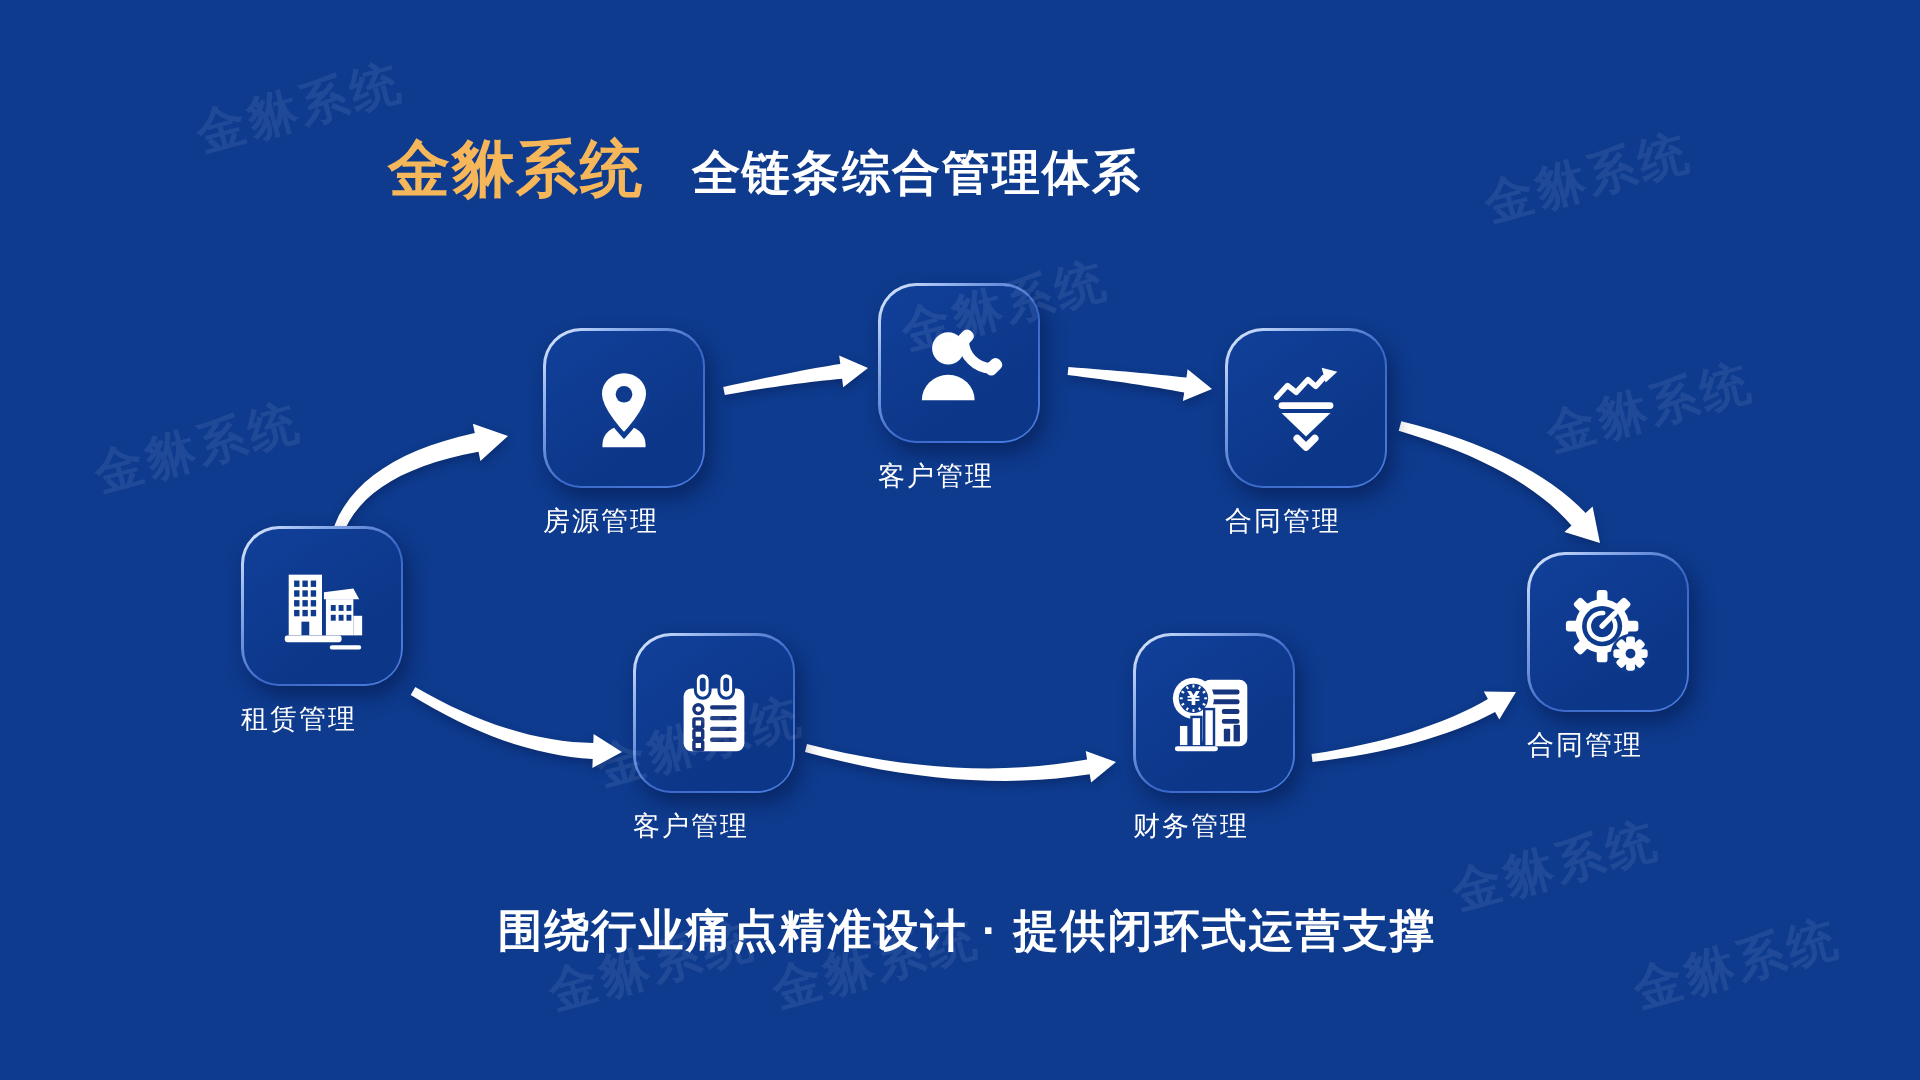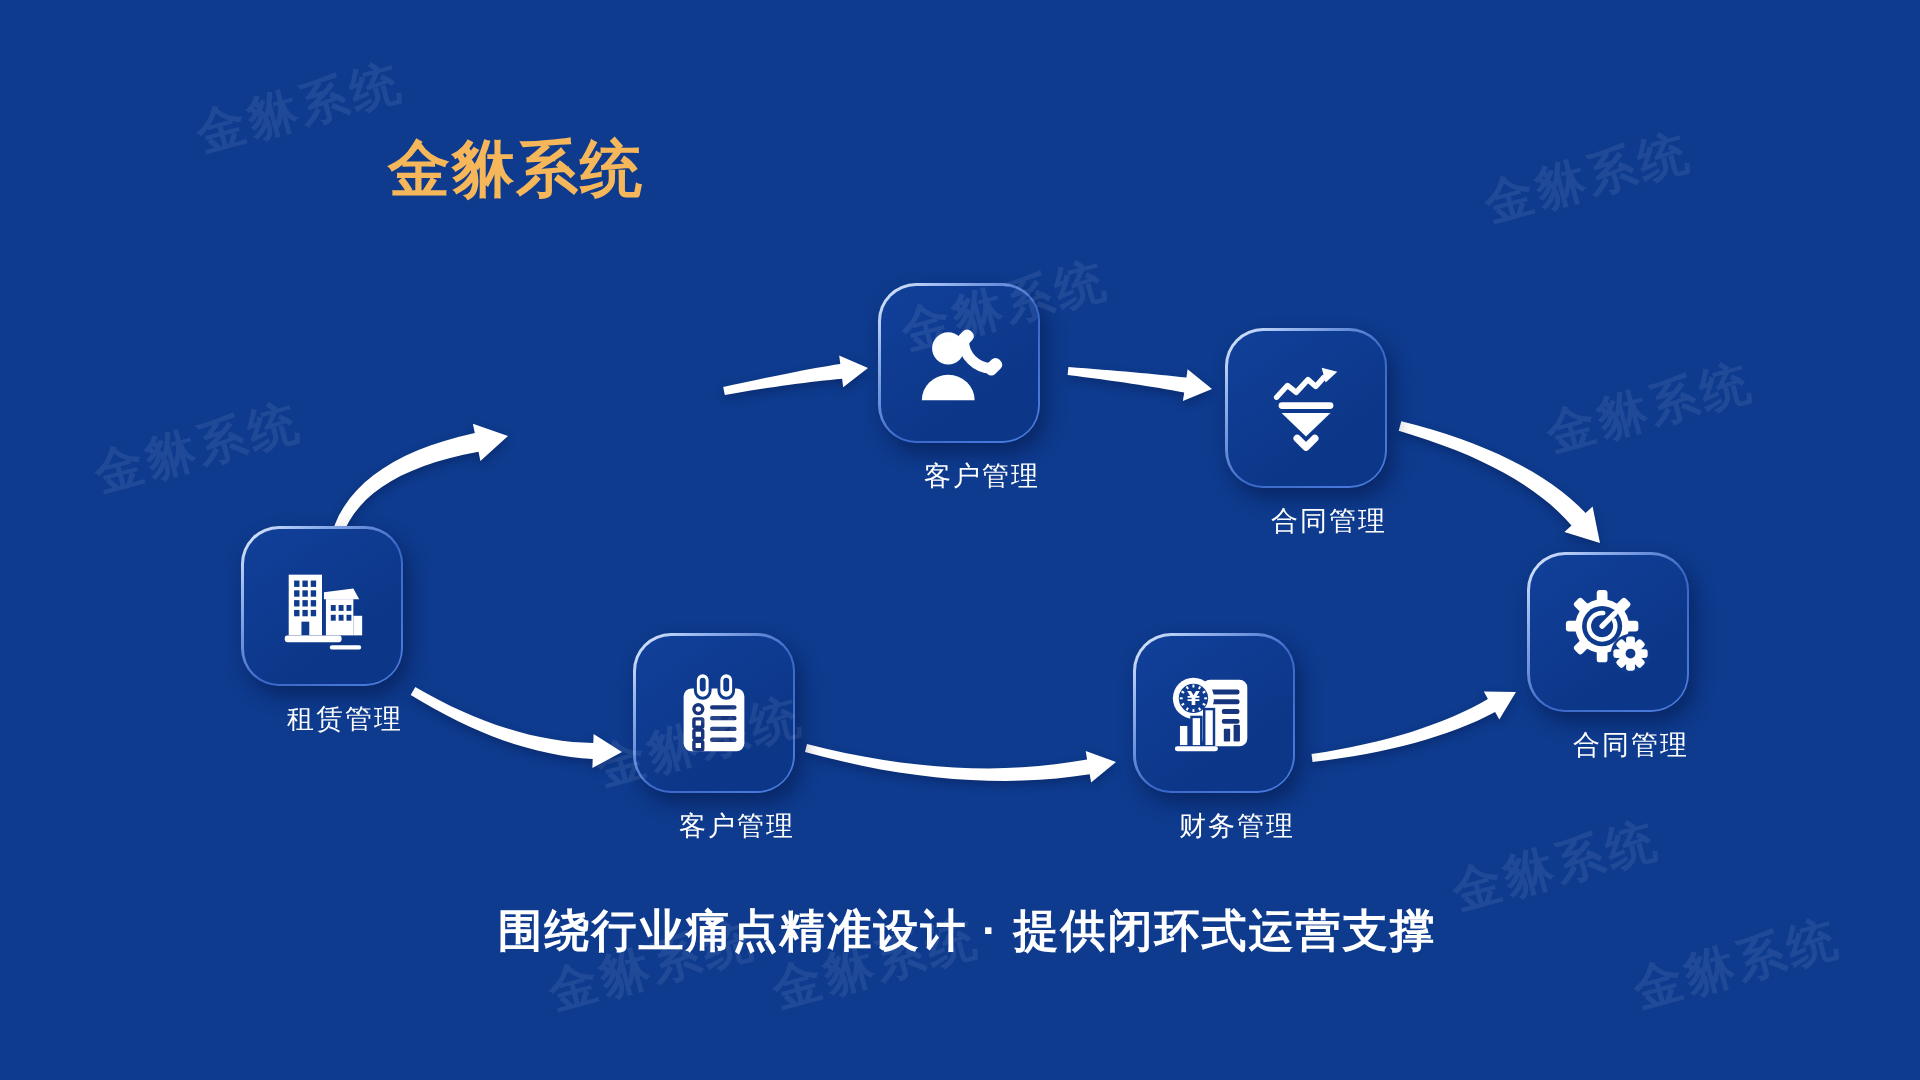--- a/index.html
+++ b/index.html
@@ -16,21 +16,21 @@
   
   .wm{
     position:absolute;z-index:5;pointer-events:none;
     font-size:49px;font-weight:800;letter-spacing:4px;white-space:nowrap;
     color:rgba(225,236,255,0.09);
     transform:translate(-50%,-50%) rotate(-15deg);
   }
   
   #arrows{position:absolute;left:0;top:0;z-index:2;filter:drop-shadow(0 4px 5px rgba(3,15,55,0.35));}
   
-  .node{position:absolute;width:162px;display:flex;flex-direction:column;align-items:flex-end;z-index:3;}
+  .node{position:absolute;width:162px;display:flex;flex-direction:column;align-items:flex-start;z-index:3;}
   .node-box{
     width:162px;height:160px;border-radius:38px;padding:2.5px;box-sizing:border-box;
     background:linear-gradient(135deg,#e8f0ff 0%,#9ab9ef 20%,#3a67c8 55%,#4d7fe0 100%);
     box-shadow:6px 10px 20px rgba(3,14,50,0.45);
   }
   .node-box-inner{
     width:100%;height:100%;border-radius:35px;
     background:linear-gradient(145deg,#11409a 0%,#0c3687 75%);
     display:flex;align-items:center;justify-content:center;
   }
@@ -42,20 +42,21 @@
     font-size:45px;font-weight:800;color:#ffffff;letter-spacing:2px;white-space:nowrap;
   }
 </style>
 </head>
 <body>
 
 <div class="stage">
 
   <div class="header">
     <div class="brand">金貅系统</div>
+    <div class="subtitle">全链条综合管理体系</div>
   </div>
 
   <svg id="arrows" width="1920" height="1080" viewBox="0 0 1920 1080">
       <path d="M338.9,547.0L341.5,538.0L344.9,529.5L349.0,521.4L354.0,513.7L359.8,506.4L366.3,499.6L373.7,493.1L381.9,487.0L391.0,481.2L400.9,475.8L411.7,470.9L423.3,466.2L435.8,462.0L449.2,458.2L463.4,454.7L478.5,451.7L480.4,461.0L508.0,436.0L472.9,423.7L474.8,433.0L459.1,436.8L444.3,441.0L430.3,445.6L417.2,450.6L404.9,456.1L393.5,462.1L383.0,468.4L373.4,475.2L364.6,482.5L356.8,490.2L349.9,498.3L343.8,506.9L338.7,515.8L334.6,525.2L331.4,534.9L329.1,545.0Z" fill="#ffffff"></path>
       <path d="M724.8,394.9L733.6,393.4L742.2,392.0L750.6,390.6L758.8,389.3L766.9,388.1L774.7,386.9L782.3,385.8L789.8,384.7L797.0,383.8L804.0,382.9L810.9,382.0L817.5,381.2L824.0,380.5L830.2,379.9L836.3,379.3L842.1,378.7L843.2,387.2L868.0,368.0L839.2,355.4L840.3,363.9L834.4,364.8L828.3,365.9L822.0,367.0L815.6,368.1L808.9,369.3L802.1,370.6L795.1,372.0L787.8,373.4L780.4,374.9L772.8,376.4L765.0,378.0L757.1,379.7L748.9,381.5L740.5,383.3L732.0,385.1L723.2,387.1Z" fill="#ffffff"></path>
       <path d="M1067.6,375.0L1076.2,376.1L1084.7,377.2L1093.0,378.3L1101.1,379.3L1109.0,380.4L1116.7,381.5L1124.3,382.6L1131.6,383.7L1138.8,384.8L1145.9,385.9L1152.7,387.0L1159.4,388.1L1165.8,389.2L1172.1,390.3L1178.3,391.4L1184.2,392.4L1182.9,400.9L1212.0,389.0L1187.6,369.2L1186.4,377.6L1180.3,376.9L1174.1,376.3L1167.7,375.6L1161.1,374.9L1154.3,374.3L1147.4,373.6L1140.3,373.0L1133.0,372.3L1125.5,371.6L1117.9,371.0L1110.1,370.3L1102.1,369.7L1093.9,369.0L1085.6,368.3L1077.1,367.7L1068.4,367.0Z" fill="#ffffff"></path>
       <path d="M1398.7,430.8L1413.9,435.4L1428.4,440.2L1442.4,445.2L1455.9,450.3L1468.7,455.6L1481.0,461.2L1492.7,466.9L1503.8,472.7L1514.3,478.8L1524.2,485.0L1533.6,491.4L1542.3,497.9L1550.5,504.6L1558.1,511.5L1565.1,518.5L1571.5,525.6L1564.4,532.0L1600.0,543.0L1592.6,506.5L1585.6,512.9L1578.1,505.4L1570.0,498.2L1561.4,491.2L1552.3,484.5L1542.6,478.0L1532.5,471.7L1521.7,465.7L1510.5,459.9L1498.7,454.3L1486.4,448.9L1473.6,443.8L1460.2,438.8L1446.3,434.1L1431.8,429.6L1416.8,425.3L1401.3,421.2Z" fill="#ffffff"></path>
       <path d="M410.7,694.9L422.5,702.0L434.3,708.8L446.0,715.1L457.6,721.0L469.2,726.5L480.7,731.5L492.1,736.2L503.5,740.4L514.9,744.2L526.2,747.6L537.4,750.6L548.6,753.1L559.7,755.2L570.8,756.9L581.8,758.2L592.7,759.0L592.4,768.0L622.0,752.0L593.6,734.0L593.3,743.0L582.9,742.6L572.5,741.9L561.9,740.7L551.2,739.1L540.4,737.1L529.5,734.7L518.6,731.8L507.5,728.6L496.3,724.9L485.0,720.8L473.6,716.2L462.2,711.3L450.6,705.9L438.9,700.1L427.2,693.8L415.3,687.1Z" fill="#ffffff"></path>
       <path d="M805.0,751.9L824.2,757.0L843.1,761.6L862.0,765.7L880.6,769.4L899.0,772.5L917.3,775.1L935.3,777.3L953.2,778.9L970.9,780.1L988.4,780.7L1005.8,780.9L1022.9,780.6L1039.9,779.7L1056.7,778.4L1073.3,776.5L1089.7,774.2L1091.1,782.5L1116.0,762.0L1085.7,751.0L1087.1,759.4L1071.2,762.1L1055.1,764.3L1038.8,766.1L1022.3,767.3L1005.5,768.1L988.6,768.4L971.4,768.2L954.0,767.5L936.4,766.3L918.5,764.6L900.5,762.4L882.2,759.7L863.7,756.6L845.1,752.9L826.1,748.8L807.0,744.1Z" fill="#ffffff"></path>
       <path d="M1312.5,762.0L1326.5,760.2L1340.0,758.3L1353.3,756.2L1366.2,753.9L1378.8,751.4L1391.0,748.8L1402.9,745.9L1414.5,742.9L1425.7,739.7L1436.6,736.3L1447.2,732.8L1457.5,729.0L1467.4,725.1L1477.0,721.0L1486.2,716.6L1495.1,712.1L1499.3,719.6L1516.0,692.0L1483.8,691.6L1487.9,699.0L1479.6,703.7L1470.9,708.2L1461.9,712.6L1452.5,716.7L1442.7,720.8L1432.6,724.6L1422.1,728.3L1411.3,731.9L1400.1,735.2L1388.5,738.4L1376.5,741.5L1364.2,744.3L1351.6,747.0L1338.6,749.5L1325.2,751.9L1311.5,754.0Z" fill="#ffffff"></path>
@@ -93,20 +94,32 @@
               <rect x="73" y="57" width="5" height="6"></rect>
           </g>
           <rect x="10" y="78" width="58" height="7" rx="2.5" fill="#fff"></rect>
           <rect x="56" y="88" width="32" height="4.5" rx="2" fill="#fff"></rect>
         </svg>
       </div>
     </div>
     <div class="node-label">租赁管理</div>
   </div>
 
+  <div class="node" style="left:543px;top:328px">
+    <div class="node-box">
+      <div class="node-box-inner">
+        <svg viewBox="0 0 96 96">
+          <path d="M26,88 v-3 a22,19 0 0 1 44,0 v3 z" fill="#fff"></path>
+          <path d="M48,10 c-13.8,0 -25,10.6 -25,23.6 c0,17 25,42.4 25,42.4 s25,-25.4 25,-42.4 c0,-13 -11.2,-23.6 -25,-23.6 z" fill="#fff" stroke="#0e3b8e" stroke-width="5"></path>
+          <circle cx="48" cy="34" r="8.5" fill="#0e3b8e"></circle>
+        </svg>
+      </div>
+    </div>
+    <div class="node-label">房源管理</div>
+  </div>
 
   <div class="node" style="left:878px;top:283px">
     <div class="node-box">
       <div class="node-box-inner">
         <svg viewBox="0 0 96 96">
           <circle cx="37" cy="33" r="16.5" fill="#fff"></circle>
           <path d="M10,86 a27,26 0 0 1 54,0 z" fill="#fff"></path>
           <g transform="translate(69,37) rotate(45)">
             <rect x="-27" y="-9" width="13" height="19" rx="5.5" fill="#fff"></rect>
             <rect x="14" y="-9" width="13" height="19" rx="5.5" fill="#fff"></rect>

